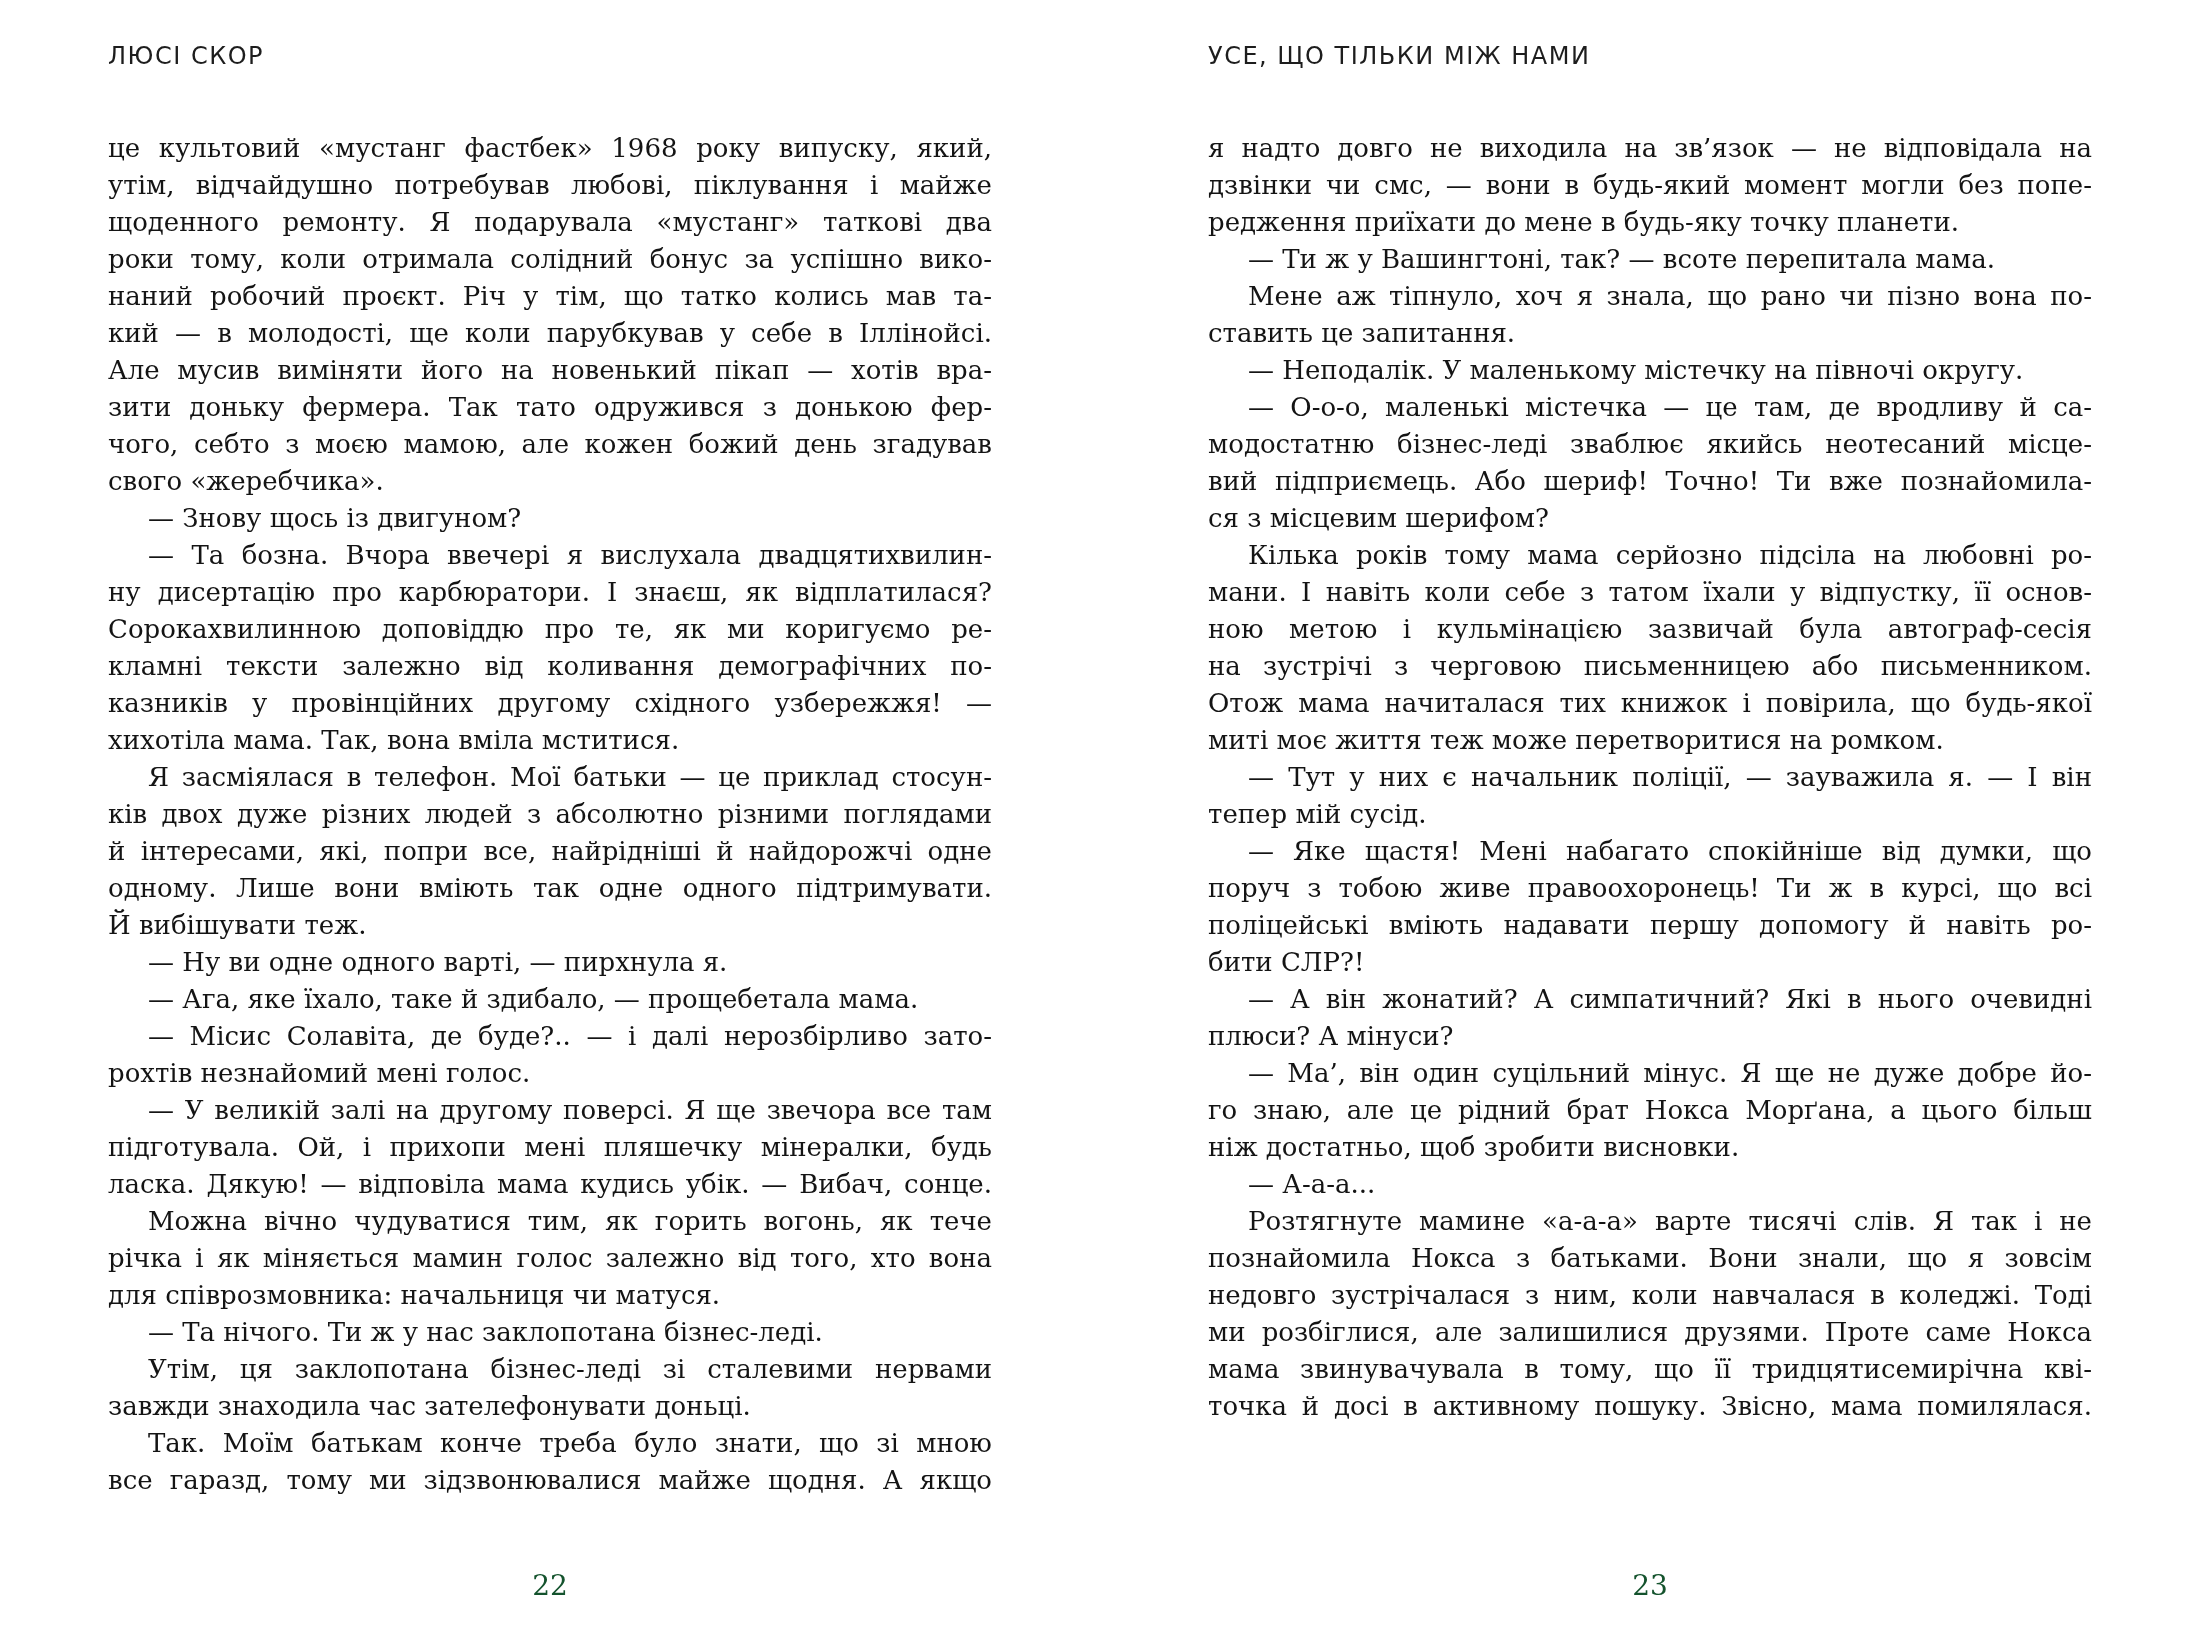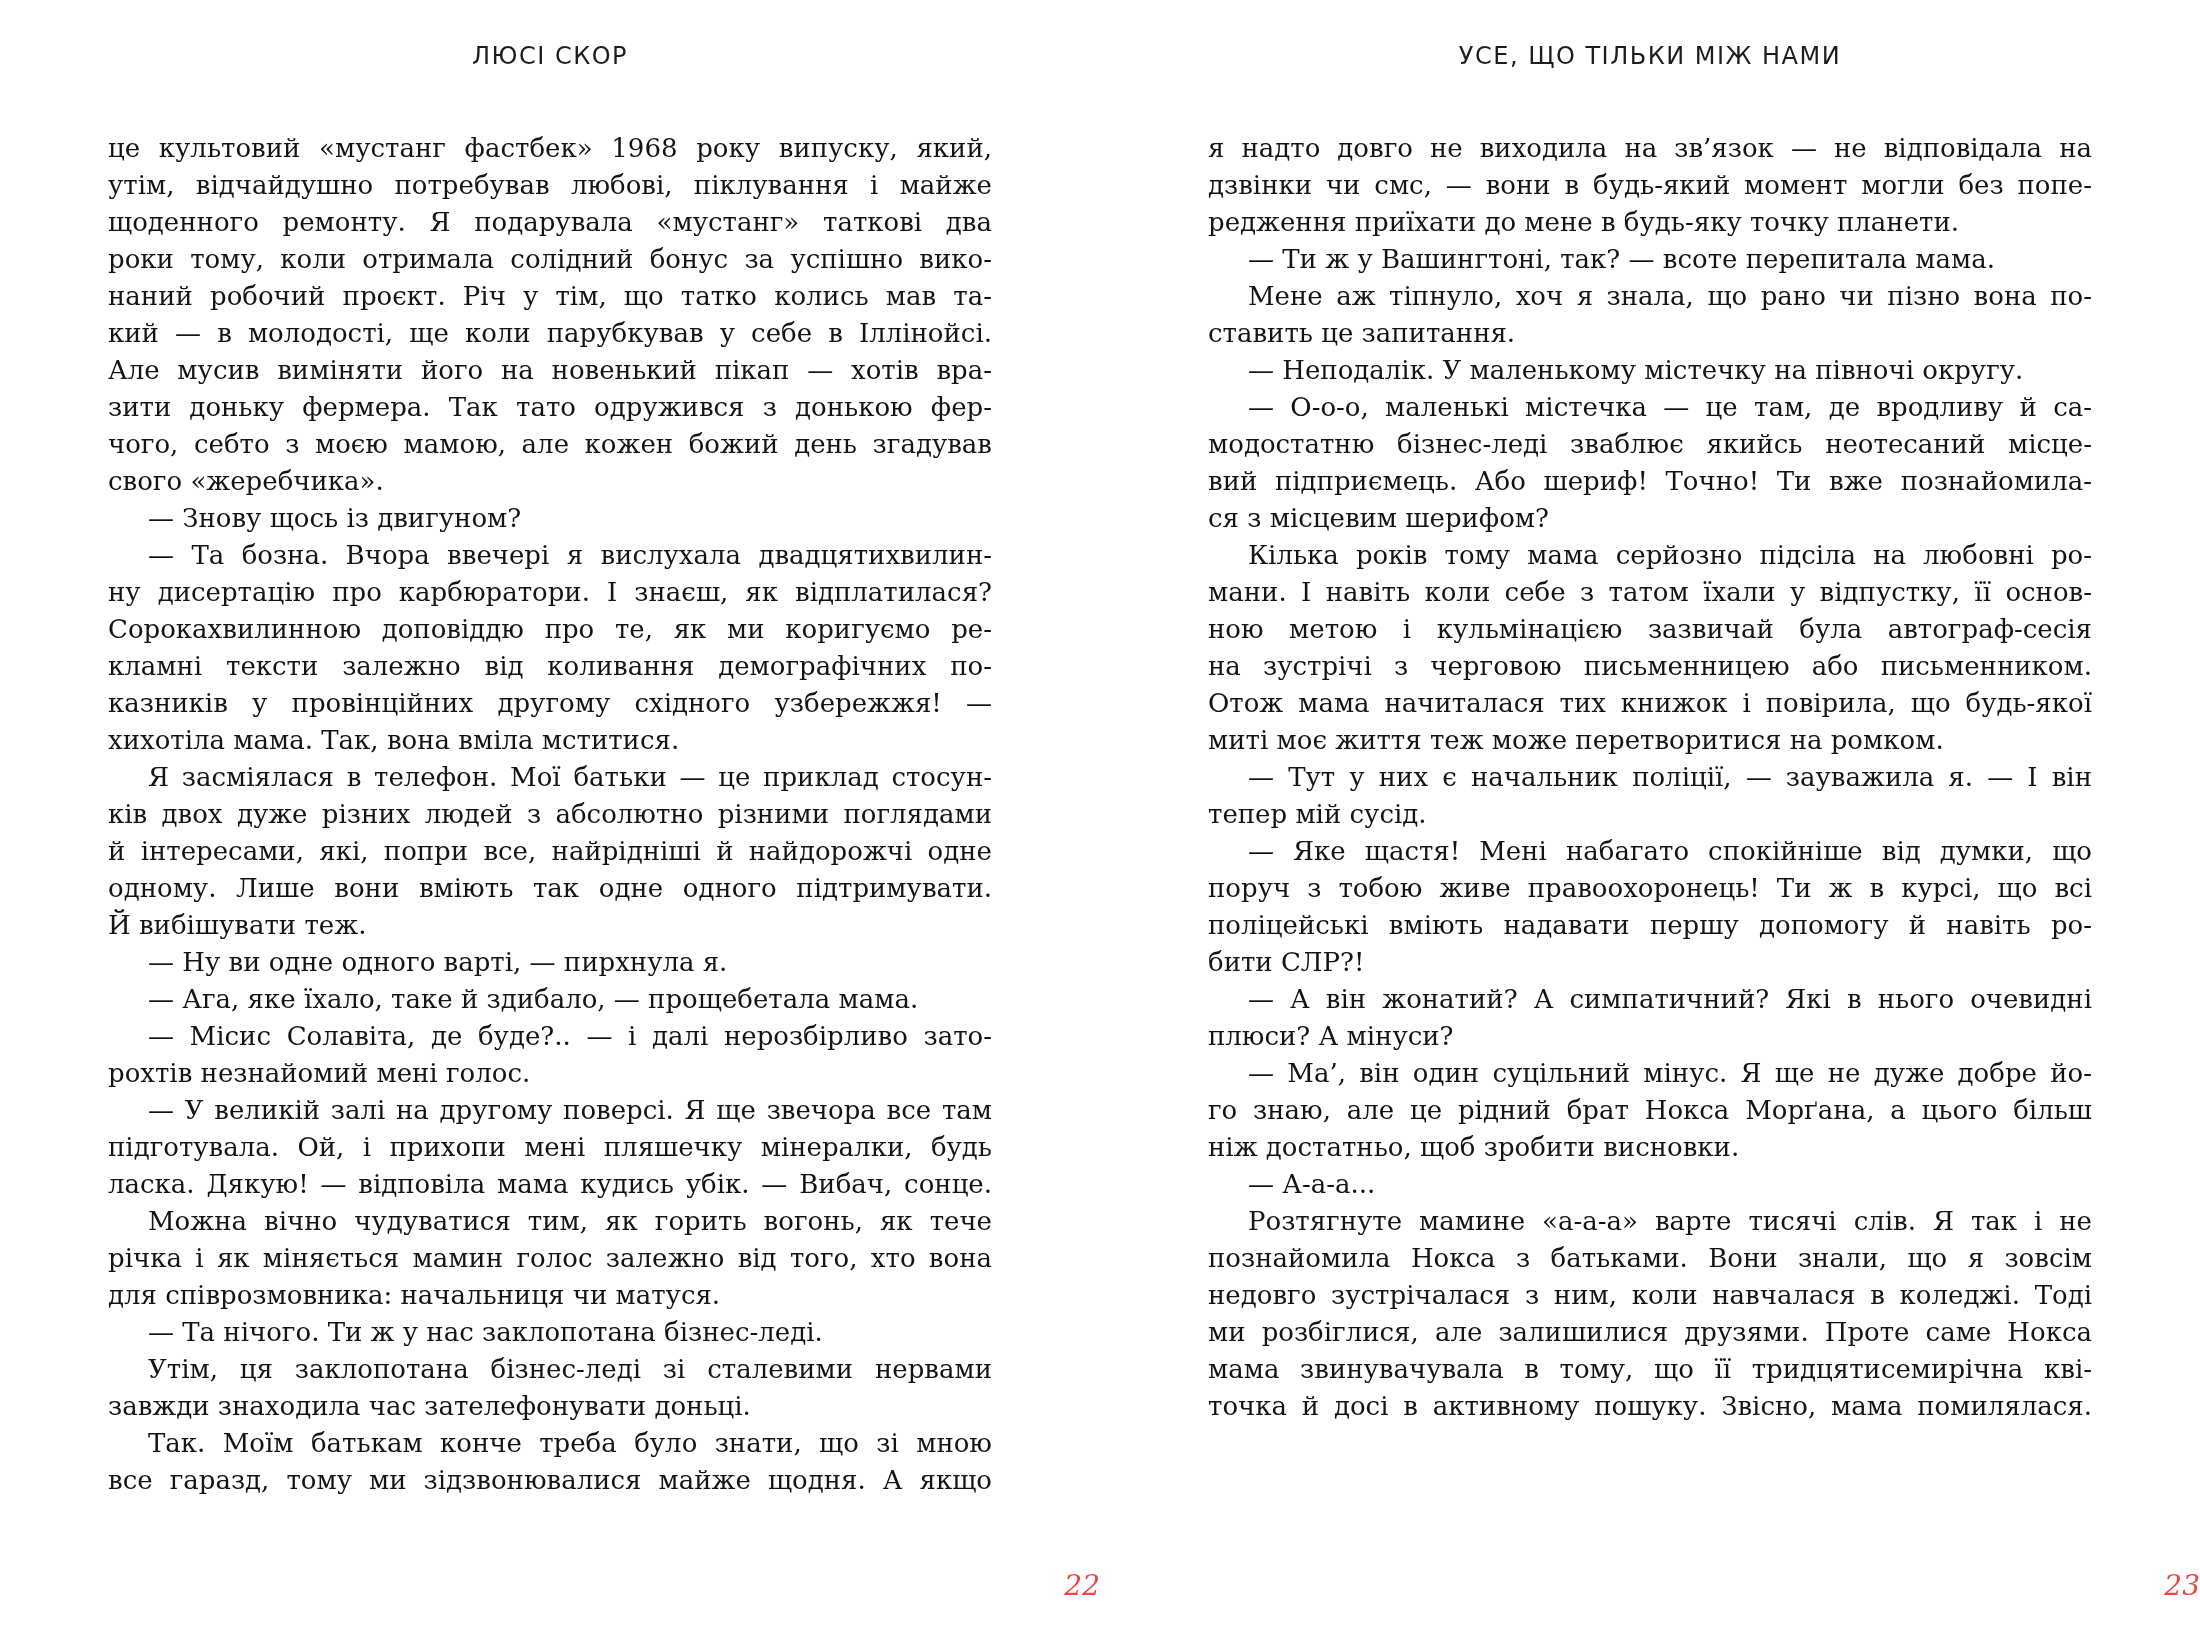--- a/index.html
+++ b/index.html
@@ -8,21 +8,21 @@
     background: #ffffff;
     display: flex;
     font-family: "DejaVu Serif", serif;
     color: #141414;
     overflow: hidden;
   }
   .page { width: 1100px; height: 1650px; position: relative; }
   .content { width: 884px; margin: 0 auto; position: relative; }
   .running-head {
     margin-top: 42px;
-    text-align: center;
+    text-align: left;
     font-family: "DejaVu Sans", sans-serif;
     font-size: 24px;
     font-weight: 400;
     letter-spacing: 1.5px;
     color: #1d1d1d;
     white-space: nowrap;
   }
   .body-text {
     margin-top: 60px;
     font-size: 26px;
@@ -36,24 +36,23 @@
   }
   .line.justified {
     text-align: justify;
     text-align-last: justify;
   }
   .line.indent { padding-left: 40px; }
   .page-number {
     position: absolute;
     bottom: 48px;
     left: 0; right: 0;
-    text-align: right;
+    text-align: center;
     font-size: 28px;
-    color: #ef4444;
-    font-style: italic;
+    color: #14532d;
   }
 </style>
 </head>
 <body>
 
 <div class="spread">
   <div class="page">
     <div class="content">
       <div class="running-head">ЛЮСІ СКОР</div>
       <div class="body-text">

